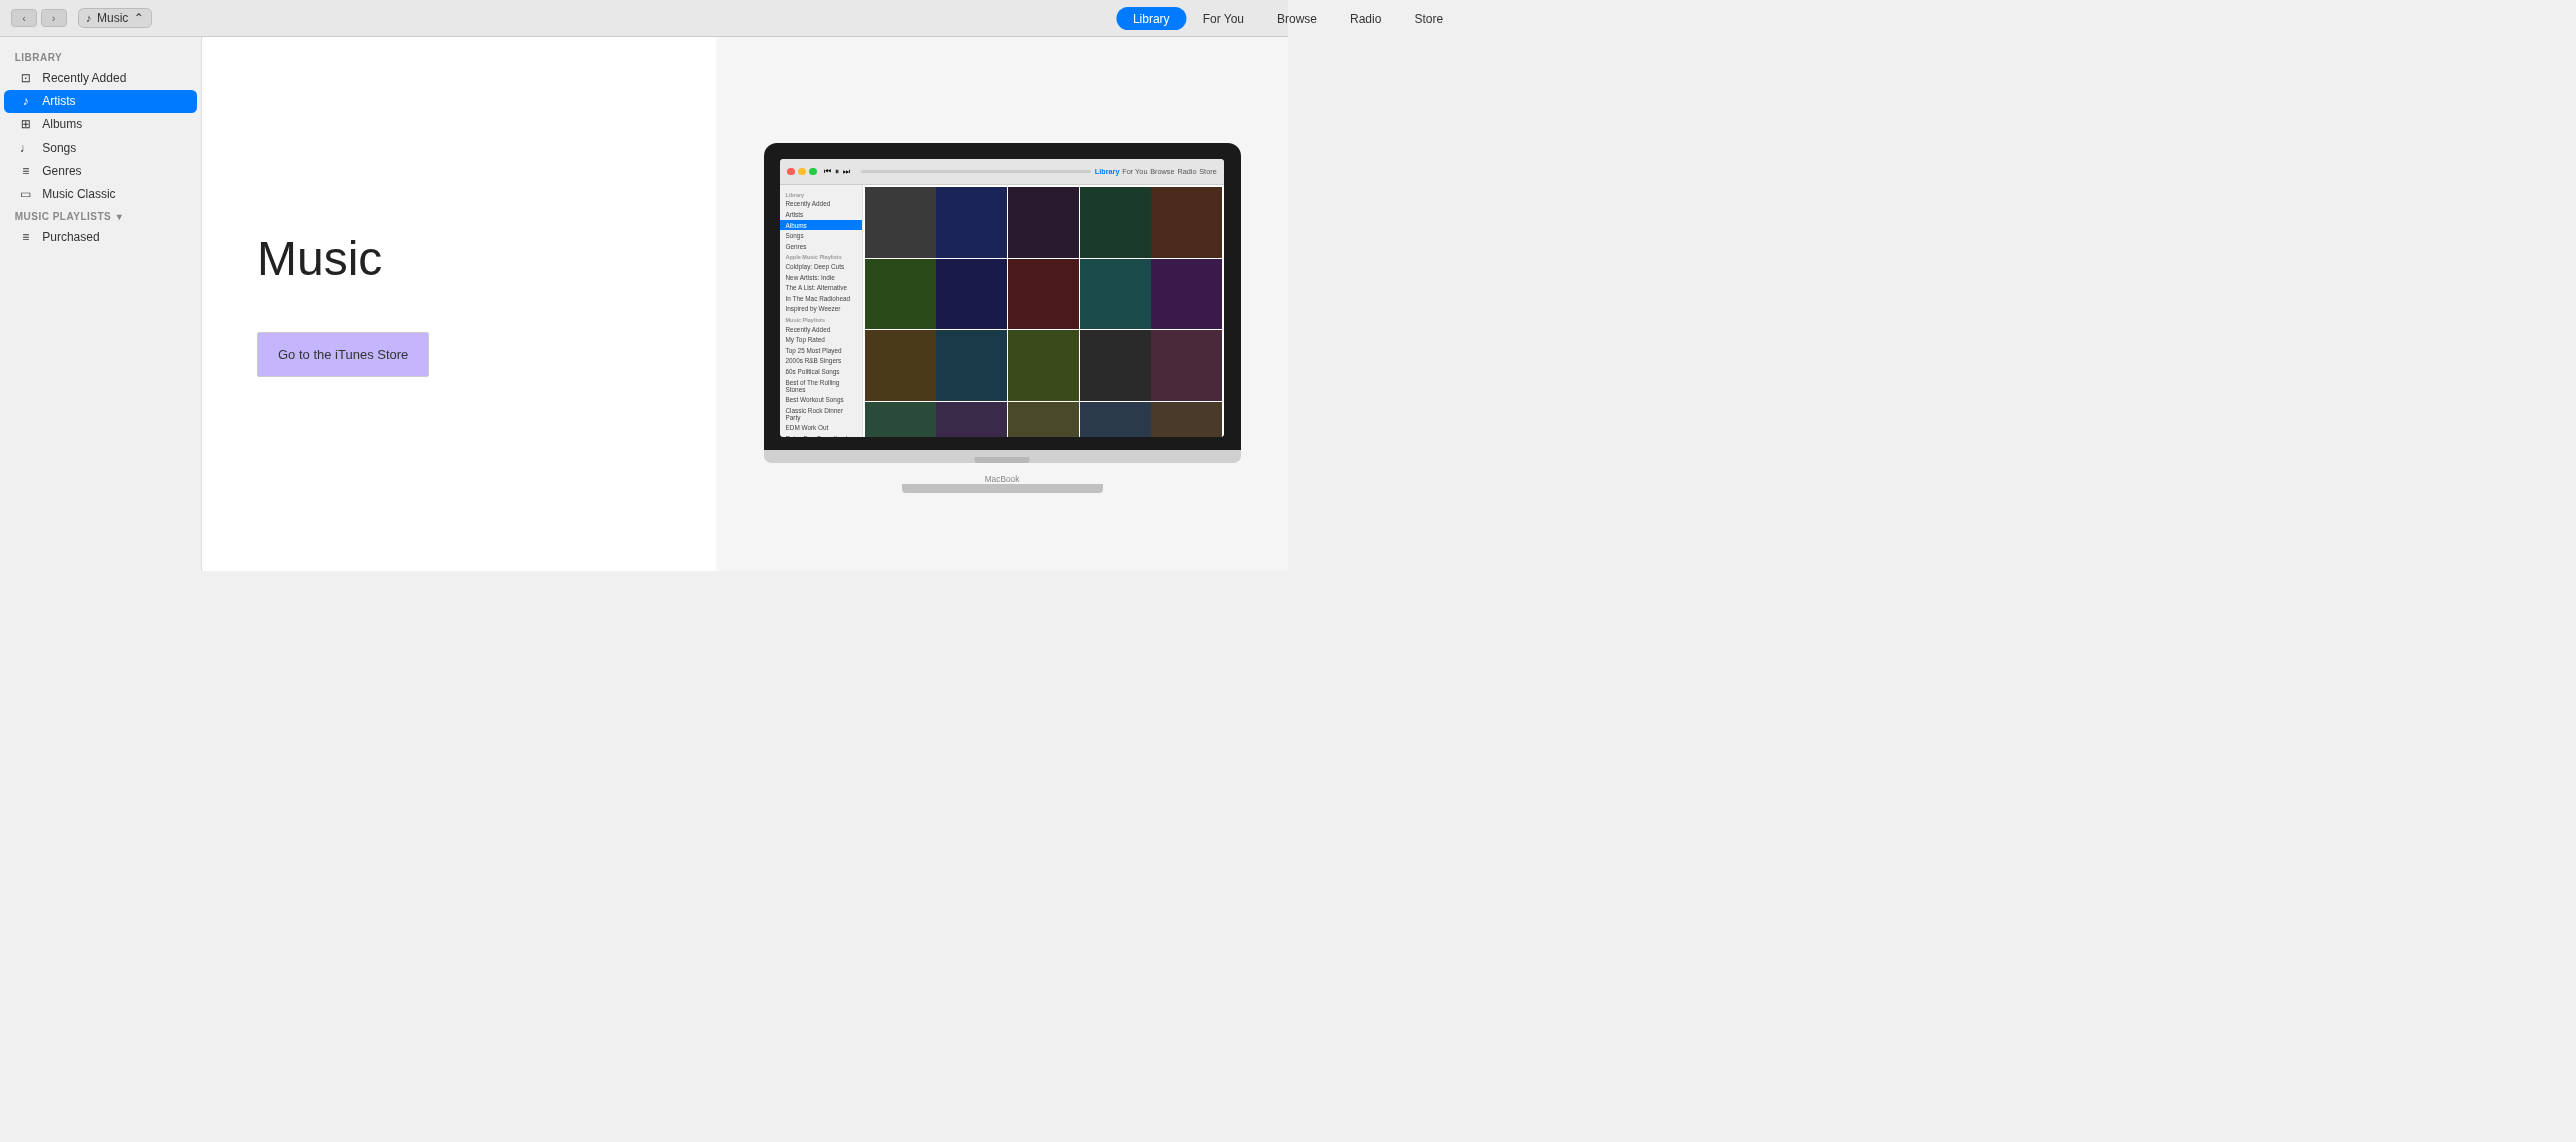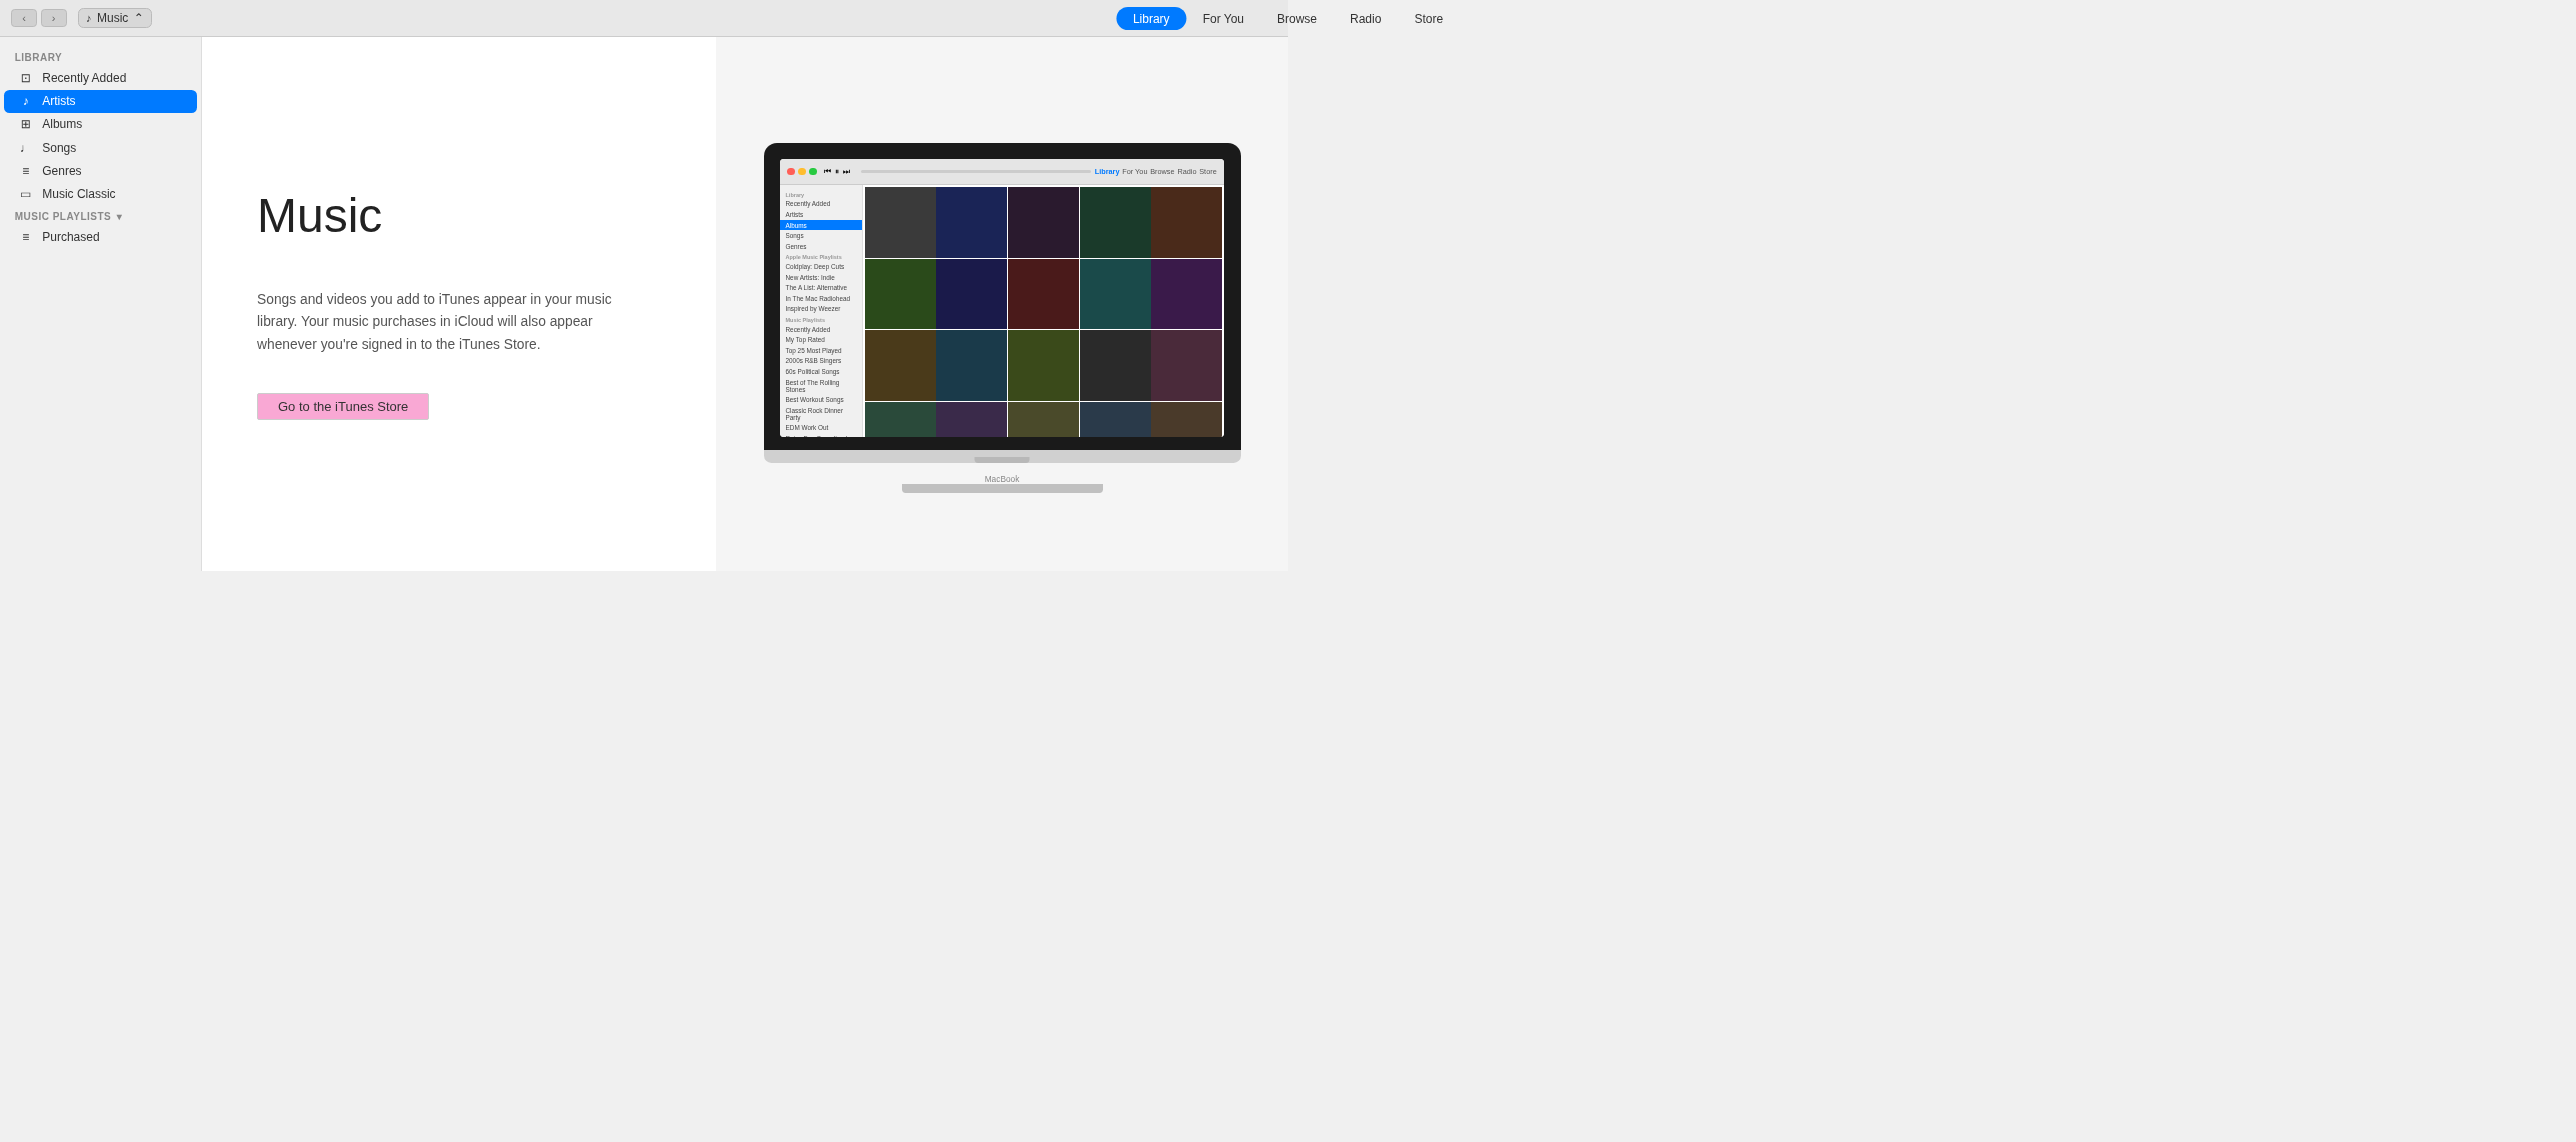--- a/index.html
+++ b/index.html
@@ -169,24 +169,24 @@
       color: #555;
       line-height: 1.6;
       margin-bottom: 37px;
       max-width: 367px;
     }
 
     .itunes-store-btn {
       display: inline-block;
       border: 0.9px solid #ccc;
       border-radius: 2px;
-      padding: 5px 20px;
+      padding: 14px 20px;
       font-size: 13px;
       color: #333;
-      background: #f9a8d4;
+      background: #c4b5fd;
       cursor: pointer;
       width: fit-content;
     }
 
     
     .macbook-area {
       flex: 1;
       background: #f5f5f5;
       display: flex;
       align-items: center;
@@ -414,21 +414,20 @@
     <div class="sidebar-item">
       <span class="icon">≡</span>
       <span>Purchased</span>
     </div>
   </div>
 
   <div class="content-area">
 
     <div class="empty-state">
       <h1 class="empty-title">Music</h1>
-      <p class="empty-description">Songs and videos you add to iTunes appear in your music library. Your music purchases in iCloud will also appear whenever you're signed in to the iTunes Store.</p>
       <button class="itunes-store-btn">Go to the iTunes Store</button>
     </div>
 
     <div class="macbook-area">
       <div class="macbook-wrapper">
         <div class="macbook-body">
           <div class="macbook-screen">
             <div class="macbook-screen-inner">
 
               <div class="mini-titlebar">

